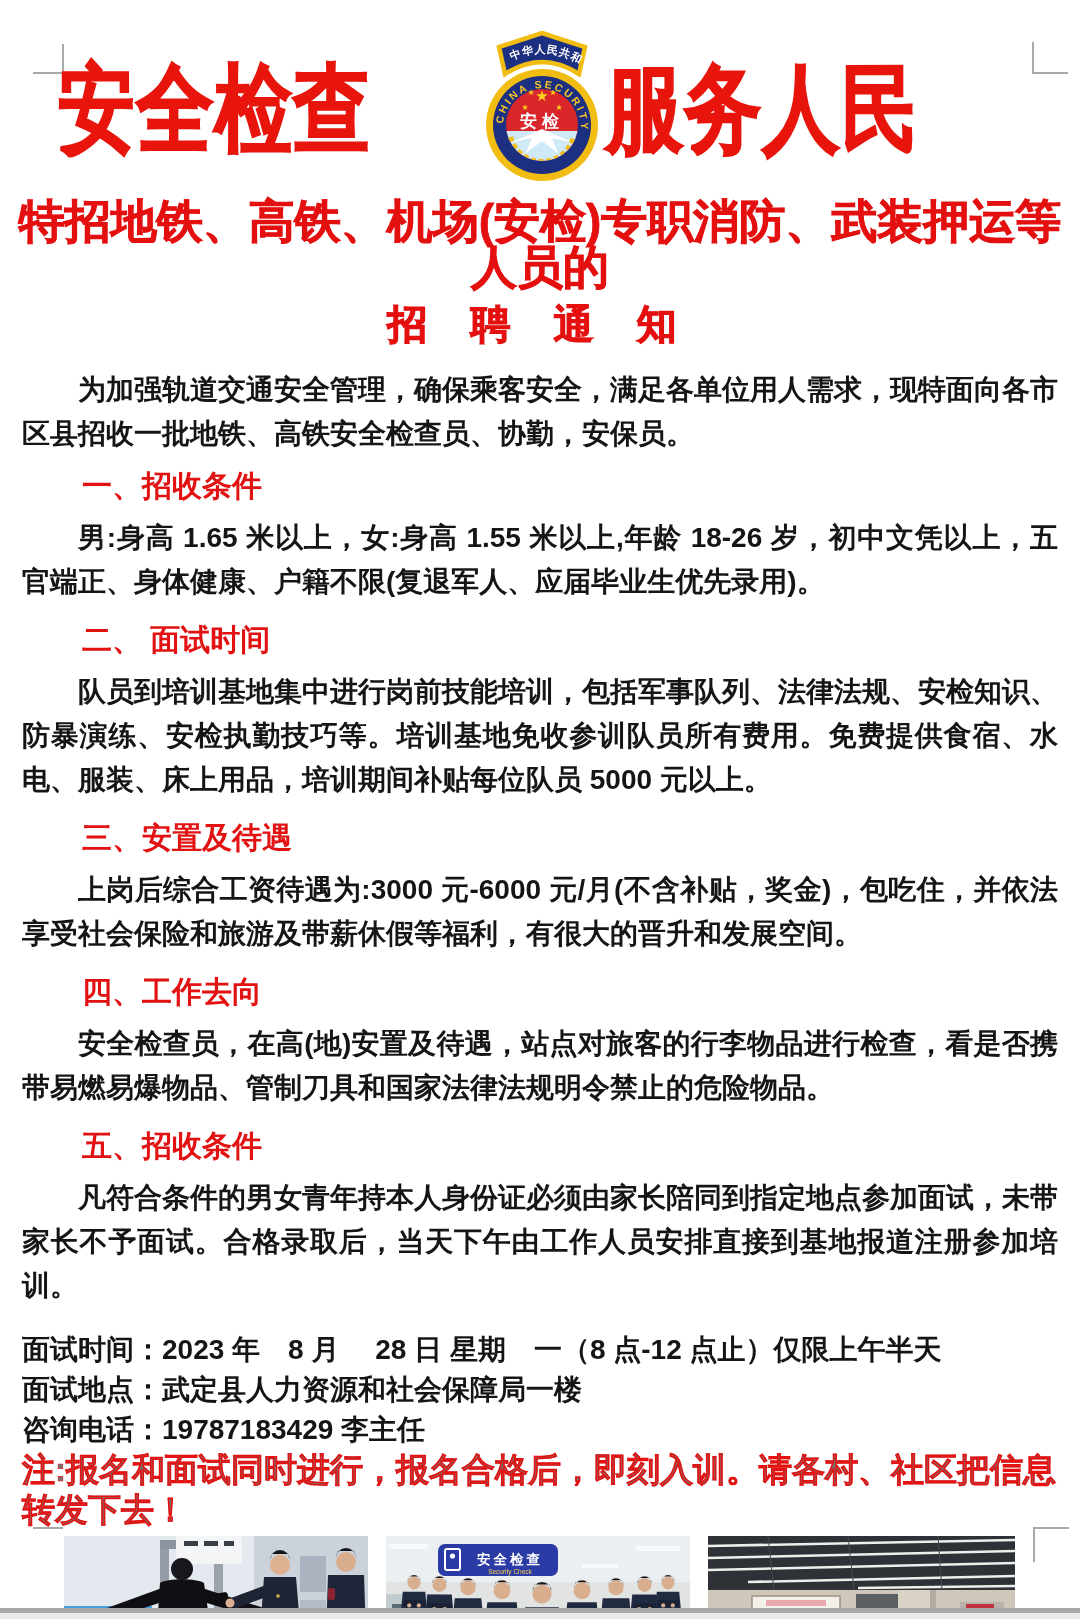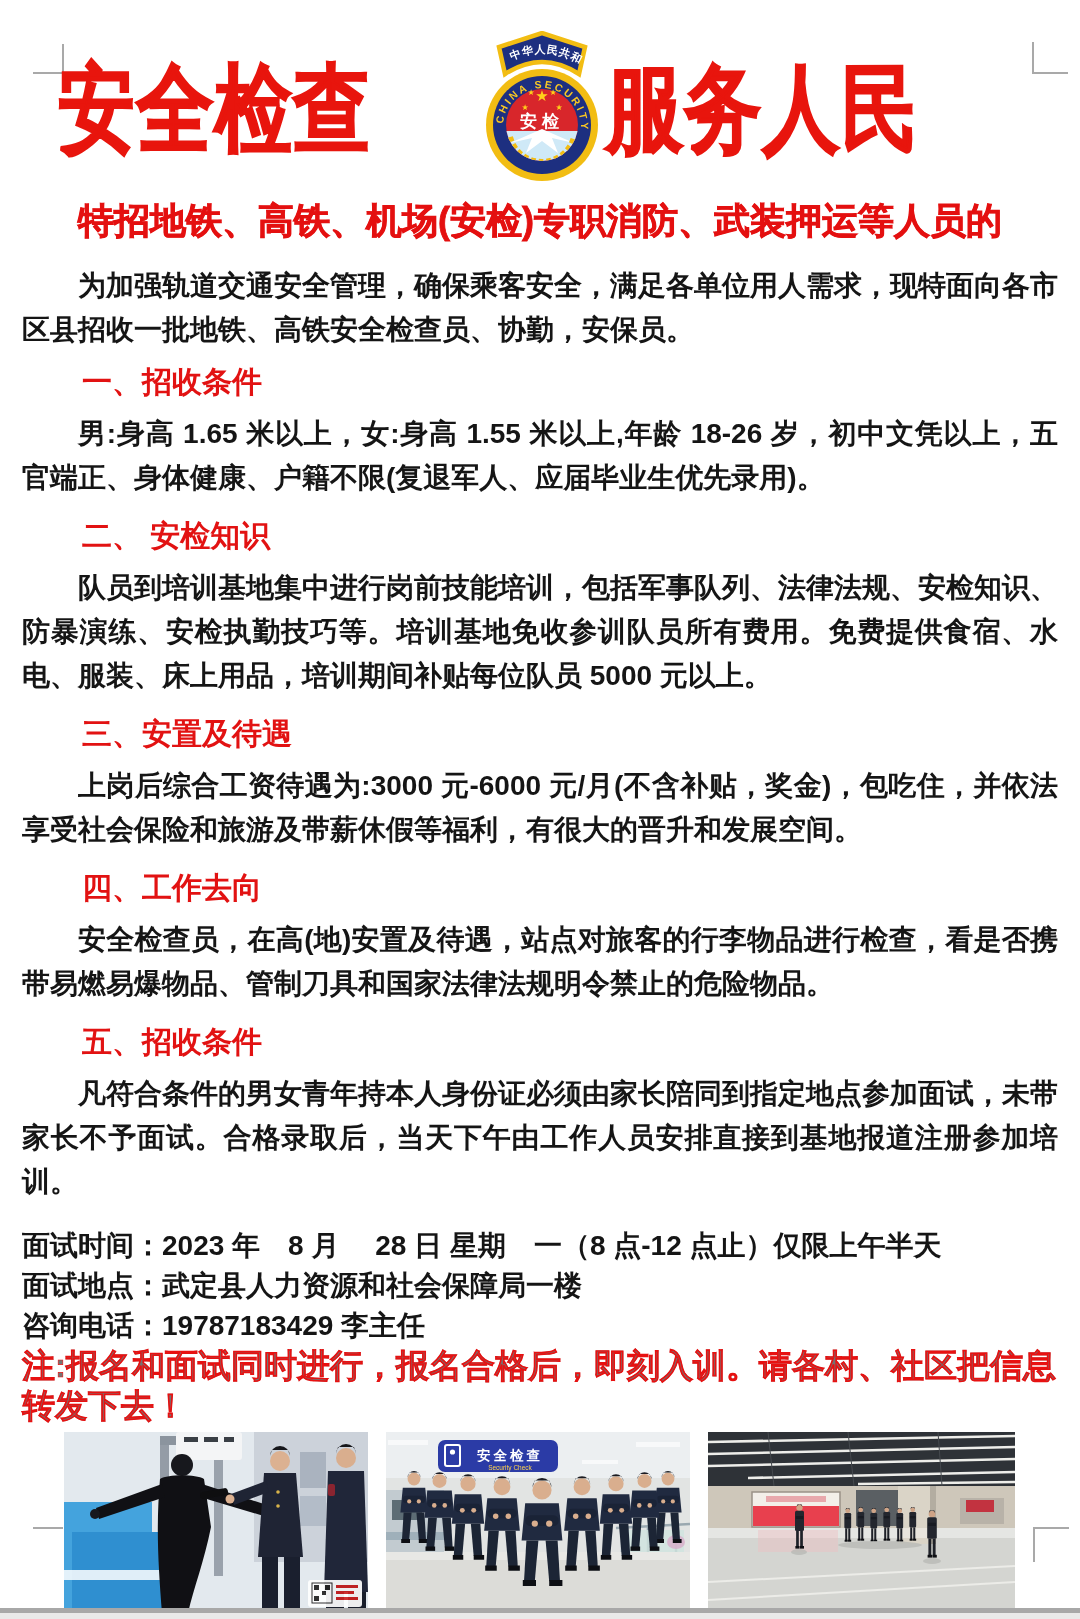--- a/index.html
+++ b/index.html
@@ -28,21 +28,21 @@
   .big-title{
     font-size:96px;line-height:150px;font-weight:900;
     color:#e8150d;-webkit-text-stroke:2px #e8150d;
     white-space:nowrap;display:inline-block;
     transform:scaleX(0.80);transform-origin:left center;
     letter-spacing:2px;
   }
   .badge-wrap{margin-left:30px;margin-right:2px;flex:0 0 auto;}
   .subtitle{
     margin-top:14px;text-align:center;
-    font-size:36px;font-weight:900;color:#e41010;
+    font-size:46px;font-weight:900;color:#e41010;
     -webkit-text-stroke:0.8px #e41010;
     letter-spacing:0px;line-height:46px;
   }
   .notice-title{
     margin-top:10px;text-align:center;
     font-size:40px;font-weight:900;color:#e41010;
     -webkit-text-stroke:1px #e41010;
     letter-spacing:16px;line-height:48px;
   }
   .content{margin-top:20px;padding:0 22px;}
@@ -115,28 +115,29 @@
         <text x="79" y="79" font-size="8" fill="#ffd11a" text-anchor="middle">★</text>
 
         <text x="62" y="96" font-size="17" font-weight="bold" fill="#ffffff" text-anchor="middle" letter-spacing="5">安检</text>
       </svg>
     </span>
 
     <span class="big-title">服务人民</span>
   </div>
 
   <div class="subtitle">特招地铁、高铁、机场(安检)专职消防、武装押运等人员的</div>
+  <div class="notice-title">招 聘 通 知</div>
 
   <div class="content">
     <p class="body-p">为加强轨道交通安全管理，确保乘客安全，满足各单位用人需求，现特面向各市区县招收一批地铁、高铁安全检查员、协勤，安保员。</p>
 
     <h3 class="sec-h first">一、招收条件</h3>
     <p class="body-p">男:身高 1.65 米以上，女:身高 1.55 米以上,年龄 18-26 岁，初中文凭以上，五官端正、身体健康、户籍不限(复退军人、应届毕业生优先录用)。</p>
 
-    <h3 class="sec-h">二、 安检知识</h3>
+    <h3 class="sec-h">二、 面试时间</h3>
     <p class="body-p">队员到培训基地集中进行岗前技能培训，包括军事队列、法律法规、安检知识、防暴演练、安检执勤技巧等。培训基地免收参训队员所有费用。免费提供食宿、水电、服装、床上用品，培训期间补贴每位队员 5000 元以上。</p>
 
     <h3 class="sec-h">三、安置及待遇</h3>
     <p class="body-p">上岗后综合工资待遇为:3000 元-6000 元/月(不含补贴，奖金)，包吃住，并依法享受社会保险和旅游及带薪休假等福利，有很大的晋升和发展空间。</p>
 
     <h3 class="sec-h">四、工作去向</h3>
     <p class="body-p">安全检查员，在高(地)安置及待遇，站点对旅客的行李物品进行检查，看是否携带易燃易爆物品、管制刀具和国家法律法规明令禁止的危险物品。</p>
 
     <h3 class="sec-h">五、招收条件</h3>
     <p class="body-p">凡符合条件的男女青年持本人身份证必须由家长陪同到指定地点参加面试，未带家长不予面试。合格录取后，当天下午由工作人员安排直接到基地报道注册参加培训。</p>

